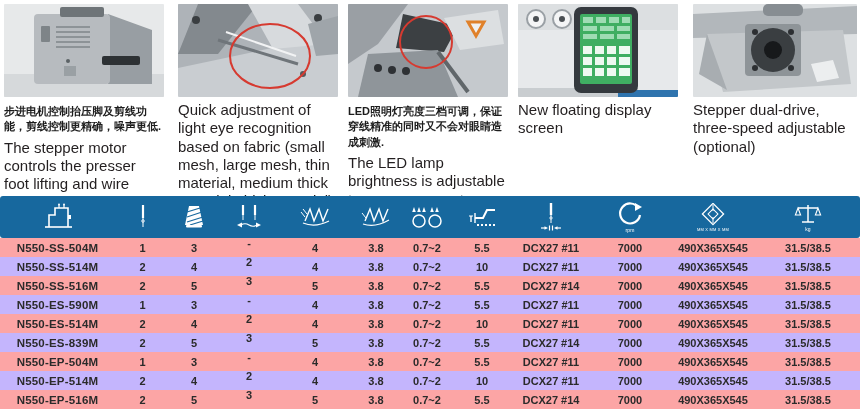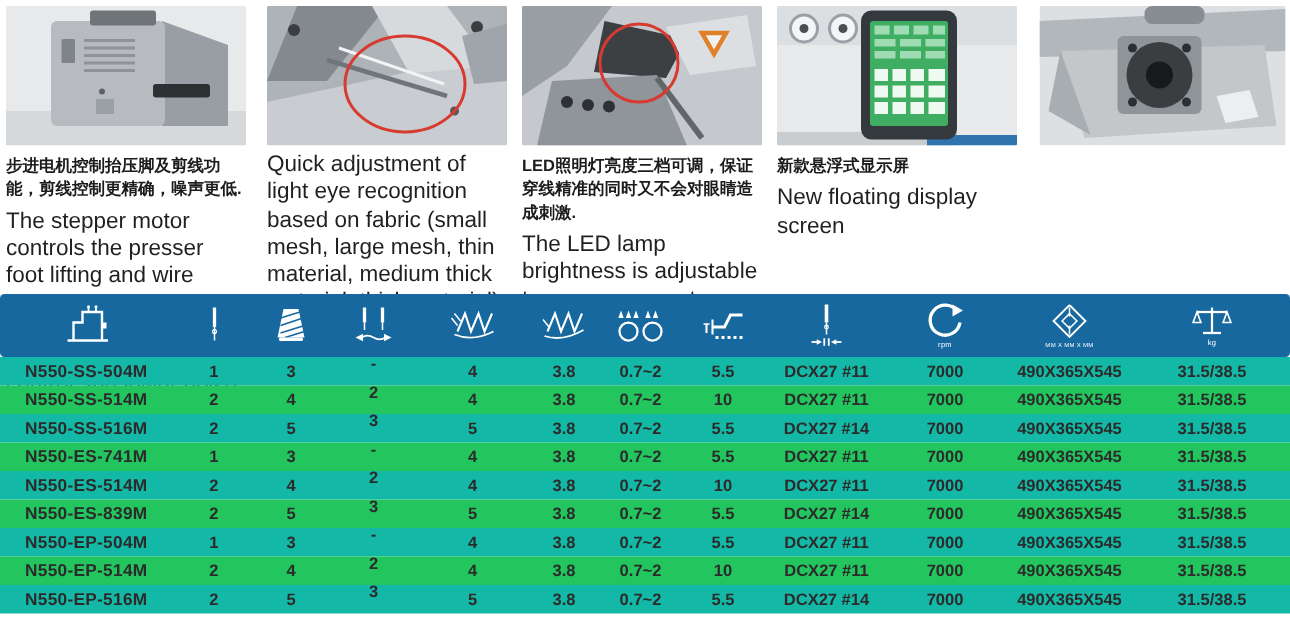--- a/index.html
+++ b/index.html
@@ -15,22 +15,22 @@
   .cn{font-size:11px;font-weight:700;line-height:1.4;margin-top:7px;color:#1c1c1c;}
   .en{font-size:15px;font-weight:400;line-height:1.22;margin-top:4px;color:#231f20;}
   
   .spec{position:absolute;left:0;top:196px;width:860px;}
   .t-grid{display:grid;grid-template-columns:115px 55px 48px 62px 70px 52px 50px 60px 78px 80px 86px 104px;}
   .t-head{background:#17689E;height:42px;border-radius:3px;align-items:center;}
   .h-cell{display:flex;flex-direction:column;align-items:center;justify-content:center;gap:1px;}
   .h-cap{color:#ffffff;font-size:5px;line-height:1;letter-spacing:.2px;}
   .h-cap.tiny{font-size:4px;}
   .t-row{height:19px;align-items:center;}
-  .t-row.odd{background:#14b8a6;}
-  .t-row.even{background:#22c55e;}
+  .t-row.odd{background:#fca5a5;}
+  .t-row.even{background:#c4b5fd;}
   .t-cell{text-align:center;font-size:11px;font-weight:700;color:#2b2b2b;white-space:nowrap;}
   .t-cell.c0{font-size:11.5px;letter-spacing:.2px;}
   .t-cell.c3{transform:translateY(-5px);}
   svg{display:block;}
 </style>
 </head>
 <body>
 
 <div class="card" style="left:4px;width:160px;">
   <svg class="photo" width="160" height="93">
@@ -122,40 +122,40 @@
       <rect x="65" y="53" width="9" height="8"></rect>
         <rect x="77" y="53" width="9" height="8"></rect>
         <rect x="89" y="53" width="9" height="8"></rect>
         <rect x="101" y="53" width="11" height="8"></rect>
       <rect x="65" y="64" width="9" height="8"></rect>
         <rect x="77" y="64" width="9" height="8"></rect>
         <rect x="89" y="64" width="9" height="8"></rect>
         <rect x="101" y="64" width="11" height="8"></rect>
     </g>
   </svg>
-  <div class="cn">新款悬浮式显示屏</div>
   <div class="en">New floating display screen</div>
 </div>
 
 <div class="card" style="left:693px;width:164px;">
   <svg class="photo" width="164" height="93">
     <rect width="164" height="93" fill="#dde0e2"></rect>
     <polygon points="0,10 164,2 164,30 0,34" fill="#b2b7bb"></polygon>
     <rect x="70" y="0" width="40" height="12" rx="5" fill="#878d92"></rect>
     <polygon points="14,30 150,26 158,80 30,88" fill="#c3c7ca"></polygon>
     <polygon points="14,30 34,86 6,70" fill="#a8adb1"></polygon>
     <rect x="52" y="20" width="56" height="52" rx="4" fill="#8e9498"></rect>
     <circle cx="80" cy="46" r="22" fill="#3a3e41"></circle>
     <circle cx="80" cy="46" r="9" fill="#17191b"></circle>
     <circle cx="62" cy="28" r="3" fill="#2c2f32"></circle>
     <circle cx="98" cy="28" r="3" fill="#2c2f32"></circle>
     <circle cx="62" cy="64" r="3" fill="#2c2f32"></circle>
     <circle cx="98" cy="64" r="3" fill="#2c2f32"></circle>
     <polygon points="118,60 140,56 146,74 124,78" fill="#eceeef"></polygon>
   </svg>
+  <div class="en">Stepper dual-drive, three-speed adjustable (optional)</div>
 </div>
 
 <div class="spec">
 
   <div class="t-grid t-head">
     <div class="h-cell">
       <svg width="36" height="28" viewBox="0 0 36 28">
         <path d="M9 24 V12 h6 V5 h13 v19" fill="none" stroke="#fff" stroke-width="1.6"></path>
         <line x1="5" y1="24" x2="32" y2="24" stroke="#fff" stroke-width="1.6"></line>
         <rect x="28" y="12" width="3" height="4" fill="#fff"></rect>
@@ -312,21 +312,21 @@
         <div class="t-cell c4">5</div>
         <div class="t-cell c5">3.8</div>
         <div class="t-cell c6">0.7~2</div>
         <div class="t-cell c7">5.5</div>
         <div class="t-cell c8">DCX27 #14</div>
         <div class="t-cell c9">7000</div>
         <div class="t-cell c10">490X365X545</div>
         <div class="t-cell c11">31.5/38.5</div>
       </div>
       <div class="t-grid t-row even">
-        <div class="t-cell c0">N550-ES-741M</div>
+        <div class="t-cell c0">N550-ES-590M</div>
         <div class="t-cell c1">1</div>
         <div class="t-cell c2">3</div>
         <div class="t-cell c3">-</div>
         <div class="t-cell c4">4</div>
         <div class="t-cell c5">3.8</div>
         <div class="t-cell c6">0.7~2</div>
         <div class="t-cell c7">5.5</div>
         <div class="t-cell c8">DCX27 #11</div>
         <div class="t-cell c9">7000</div>
         <div class="t-cell c10">490X365X545</div>

